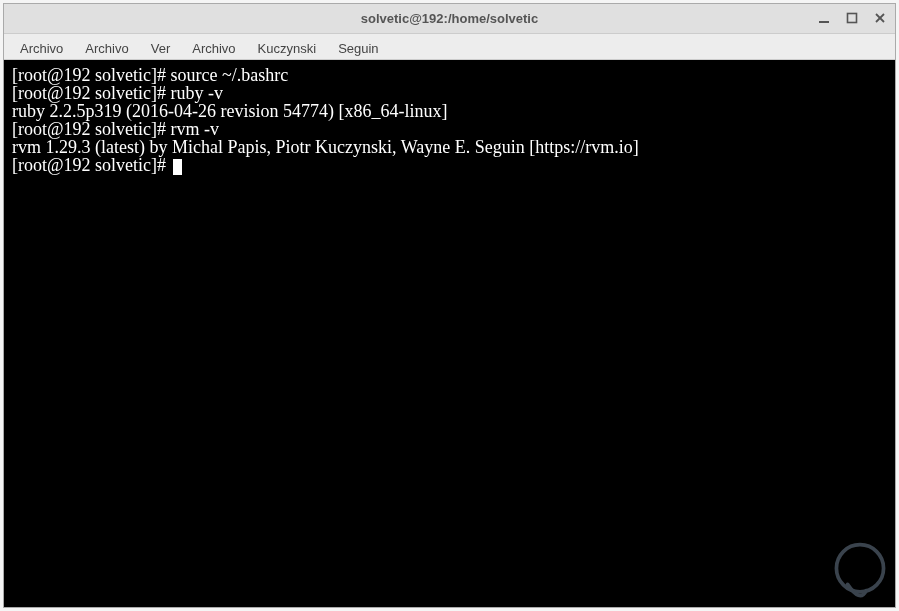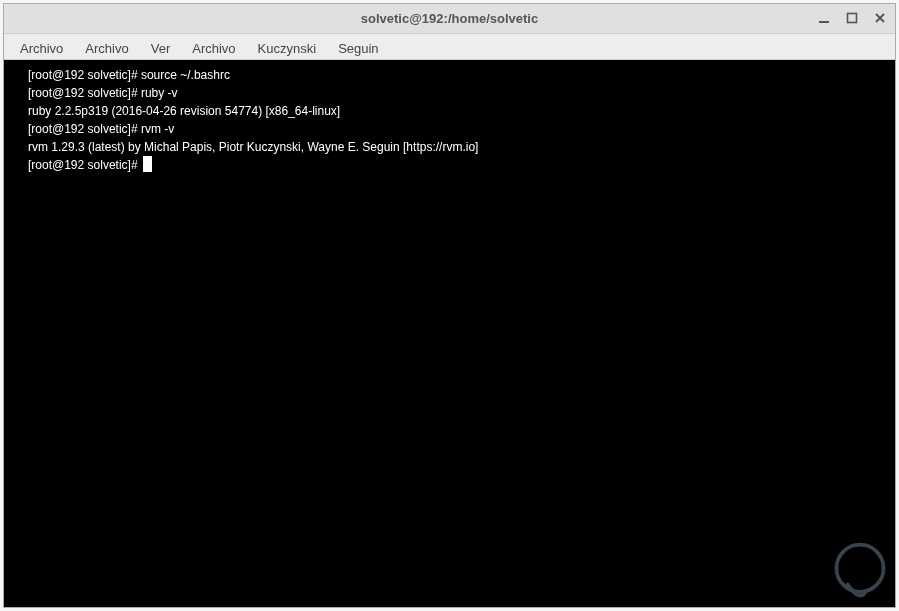--- a/index.html
+++ b/index.html
@@ -68,24 +68,24 @@
     .menu-item {
       font-size: 13px;
       color: #444;
       padding: 3px 10px;
       cursor: pointer;
     }
     .terminal-body {
       flex: 1;
       background: #000;
       color: #fff;
-      font-family: Liberation Sans, sans-serif;
-      font-size: 12px;
+      font-family: Liberation Serif, serif;
+      font-size: 18px;
       line-height: 18px;
-      padding: 6px 24px;
+      padding: 6px 8px;
       white-space: pre;
       overflow: hidden;
       position: relative;
     }
     .cursor {
       display: inline-block;
       width: 9px;
       height: 16px;
       background: #fff;
       vertical-align: text-bottom;

